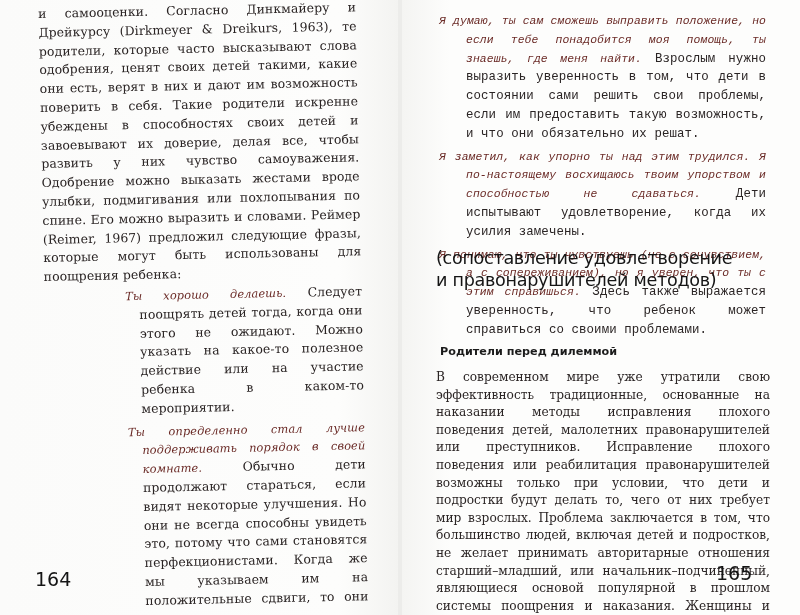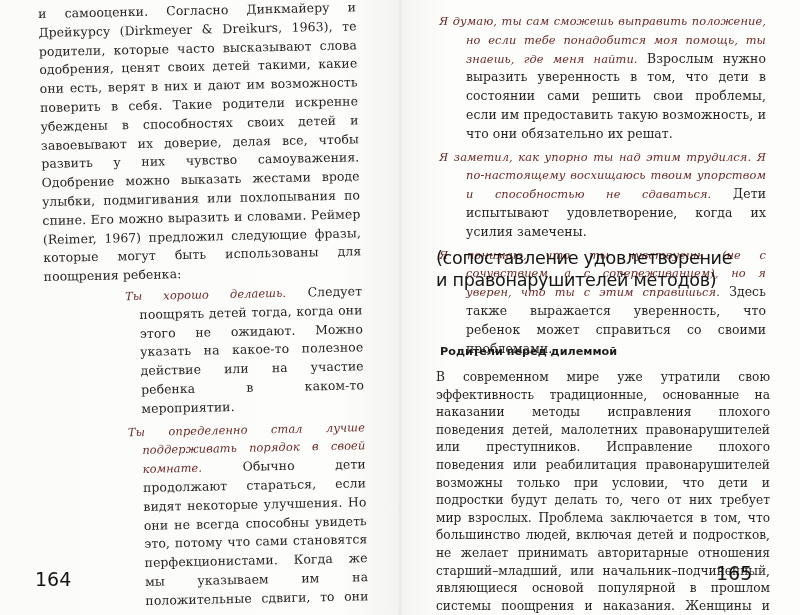--- a/index.html
+++ b/index.html
@@ -13,21 +13,21 @@
     .page {
       position: absolute; top: 0; height: 615px;
       background: #fdfdfc;
     }
     .page-left { left: 0; width: 398px; background: linear-gradient(to right, #fbfbfa 0%, #fdfdfc 85%, #f3f3f1 100%); }
     .page-right { left: 402px; width: 398px; background: linear-gradient(to right, #f4f4f2 0%, #fdfdfc 12%, #fdfdfc 100%); }
     .gutter { position: absolute; left: 398px; top: 0; width: 4px; height: 615px; background: #ececea; }
 
     .text-block { position: absolute; font-size: 12.4px; line-height: 18.8px; letter-spacing: 0.1px; }
     .left-text { left: 38px; width: 318px; top: 5px; transform: rotate(-1.2deg); transform-origin: left top; }
-    .right-text { left: 34px; width: 330px; }
+    .right-text { left: 34px; width: 330px; font-family: Liberation Mono, monospace; }
 
     .para { margin: 0; text-align: justify; }
     .entry { margin: 2px 0 4px 0; padding-left: 30px; text-indent: -16px; text-align: justify; }
     .left-text .entry { padding-left: 95px; text-indent: -14px; }
     .lead { font-style: italic; color: #6a2a26; font-size: 11.4px; }
 
     .right-top { top: 10px; }
     .right-top .entry { padding-left: 30px; text-indent: -27px; }
 
     .heading {

